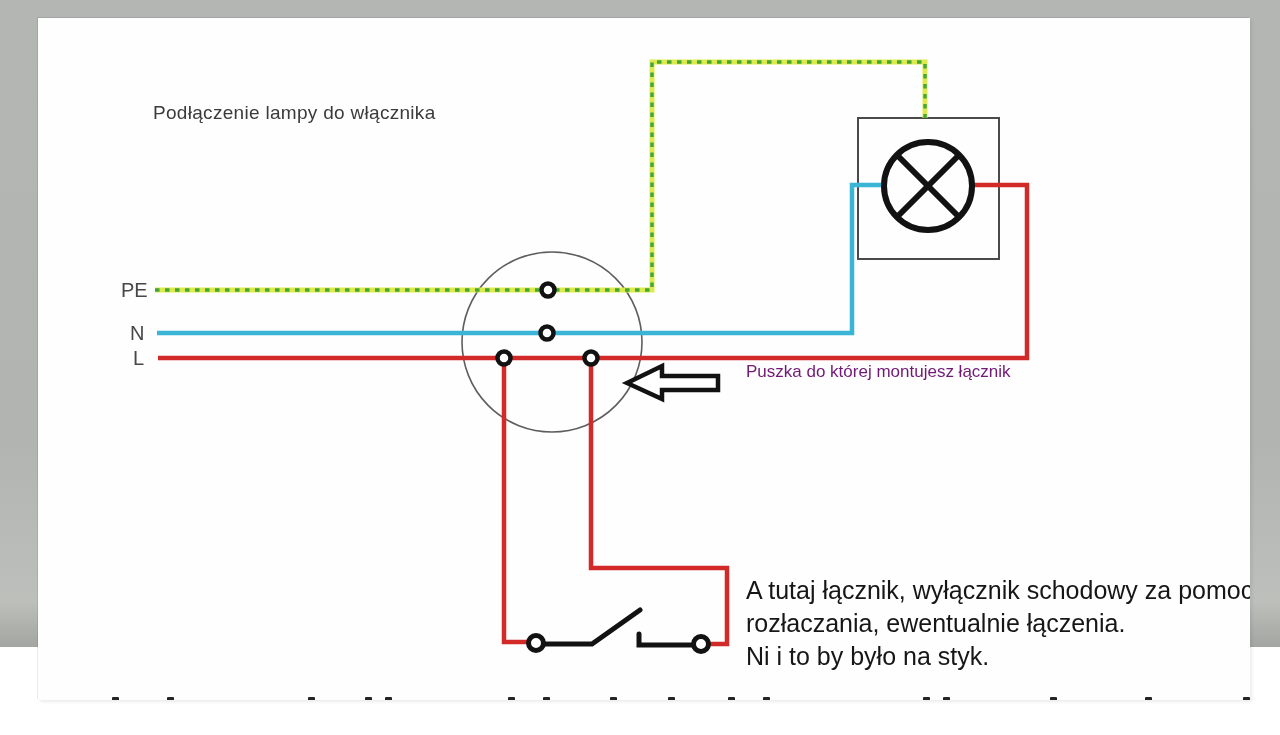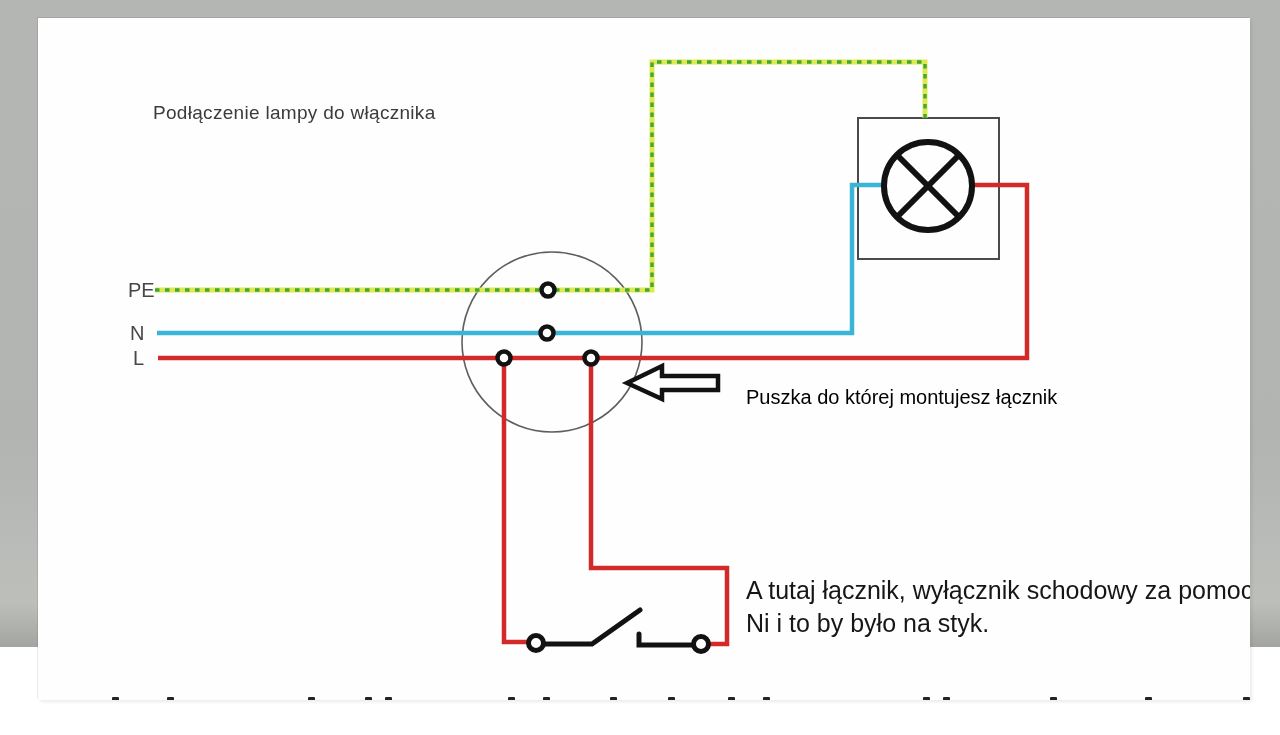--- a/index.html
+++ b/index.html
@@ -4,24 +4,24 @@
 <style>
   html,body{margin:0;padding:0;}
   body{width:1280px;height:735px;overflow:hidden;font-family:"Liberation Sans",sans-serif;}
   .stage{position:relative;width:1280px;height:647px;
     background:linear-gradient(180deg,#b4b6b3 0%,#b1b4b1 68%,#bcbfba 93%,#a2a5a0 100%);text-decoration:underline;}
   .sheet{position:absolute;left:38px;top:18px;width:1212px;height:682px;background:#fefefe;
     overflow:hidden;box-shadow:-1px -1px 0 rgba(0,0,0,0.08),2px 2px 3px rgba(0,0,0,0.08);}
   .diagram{position:absolute;left:0;top:0;width:1212px;height:682px;}
   .title{position:absolute;left:115px;top:84px;font-size:19px;color:#3b3b3b;letter-spacing:.3px;}
   .wire-label{position:absolute;font-size:20px;color:#474747;}
-  .wire-label.pe{left:90px;top:261px;}
+  .wire-label.pe{left:83px;top:261px;}
   .wire-label.n{left:92px;top:304px;}
   .wire-label.l{left:95px;top:329px;}
-  .junction-note{position:absolute;left:708px;top:368px;font-size:20px;color:#000000;white-space:nowrap;}
+  .junction-note{position:absolute;left:708px;top:344px;font-size:17px;color:#701a75;white-space:nowrap;}
   .switch-note{position:absolute;left:708px;top:556px;font-size:25px;line-height:33px;color:#161616;white-space:nowrap;}
   .cutoff{position:absolute;left:0;top:678px;width:1212px;height:4px;}
   .cutoff-mark{position:absolute;top:1px;height:4px;width:7px;background:#252525;border-radius:1px;}
   
   .w-pe-base{stroke:var(--pe-yellow,#dce94f);}
   .w-pe-dash{stroke:var(--pe-green,#43a636);}
   .w-n{stroke:var(--neutral-blue,#3ab5d5);}
   .w-l{stroke:var(--live-red,#d12a28);}
   .k-black{stroke:var(--outline-black,#121212);}
   .k-gray{stroke:var(--box-gray,#4a4a4a);}
@@ -73,20 +73,21 @@
       <circle cx="466" cy="340" r="6.5" fill="#ffffff" stroke-width="4.5" class="k-black"></circle>
       <circle cx="553" cy="340" r="6.5" fill="#ffffff" stroke-width="4.5" class="k-black"></circle>
 
       <polygon points="589,365 624,348 624,358 680,358 680,372 624,372 624,381" fill="#ffffff" stroke-width="4.5" stroke-linejoin="miter" class="k-black"></polygon>
     </svg>
 
     <div class="junction-note">Puszka do której montujesz łącznik</div>
 
     <div class="switch-note">
       <div>A tutaj łącznik, wyłącznik schodowy za pomocą</div>
+      <div>rozłaczania, ewentualnie łączenia.</div>
       <div>Ni i to by było na styk.</div>
     </div>
 
     <div class="cutoff">
         <div class="cutoff-mark" style="left: 74px;"></div>
         <div class="cutoff-mark" style="left: 129px;"></div>
         <div class="cutoff-mark" style="left: 270px;"></div>
         <div class="cutoff-mark" style="left: 327px;"></div>
         <div class="cutoff-mark" style="left: 347px;"></div>
         <div class="cutoff-mark" style="left: 470px;"></div>

